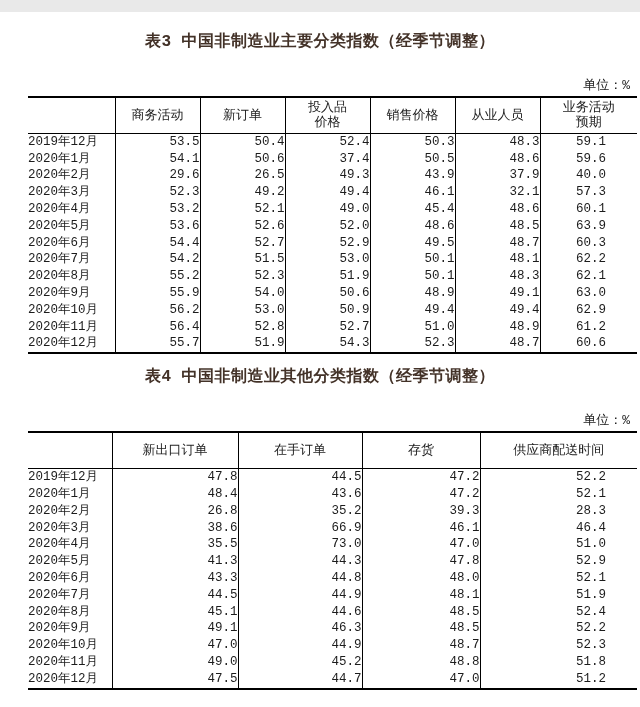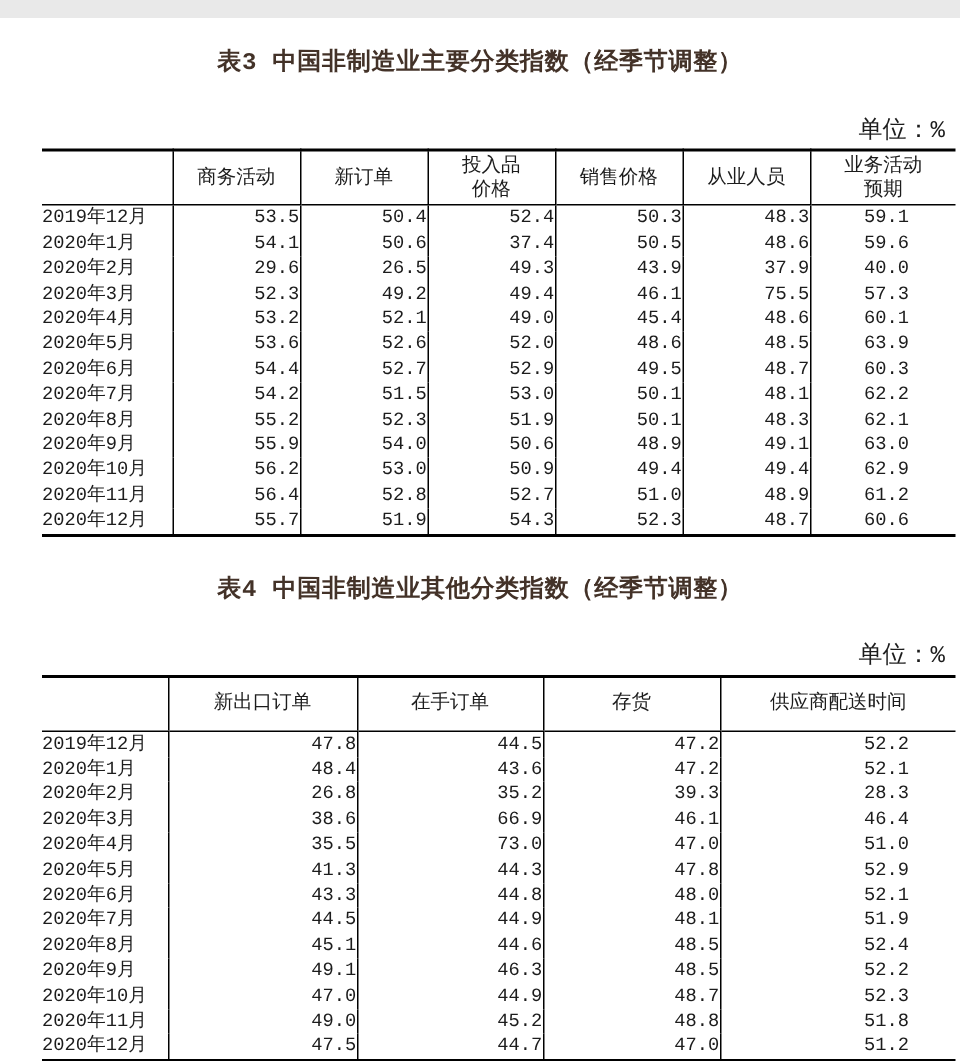--- a/index.html
+++ b/index.html
@@ -12,23 +12,23 @@
   .page{
     width:640px;height:707px;background:var(--bg-color);
     font-family:Liberation Mono, monospace;
     color:var(--text-color);overflow:hidden;position:relative;margin:12px auto;
   }
   .tbl-title{
     margin:0;text-align:center;font-weight:bold;font-size:16px;
     color:var(--title-color);letter-spacing:0.5px;line-height:1.1;
   }
   .block1 .tbl-title{padding-top:22px;}
-  .block2 .tbl-title{padding-top:27px;}
+  .block2 .tbl-title{padding-top:15px;}
   .unit{
-    text-align:right;font-size:16px;padding-right:10px;
+    text-align:right;font-size:13px;padding-right:10px;
     margin-top:27px;margin-bottom:3px;line-height:1.1;
   }
   table.stat-table{
     border-collapse:collapse;table-layout:fixed;
     margin-left:28px;width:609px;
     border-top:2.5px solid var(--border-color);
     border-bottom:2.5px solid var(--border-color);
   }
   table.stat-table thead th{
     border-bottom:1.5px solid var(--border-color);
@@ -113,21 +113,21 @@
             <td class="val-cell">43.9</td>
             <td class="val-cell">37.9</td>
             <td class="val-cell last-col">40.0</td>
           </tr>
           <tr>
             <td class="date-cell">2020年3月</td>
             <td class="val-cell">52.3</td>
             <td class="val-cell">49.2</td>
             <td class="val-cell">49.4</td>
             <td class="val-cell">46.1</td>
-            <td class="val-cell">75.5</td>
+            <td class="val-cell">32.1</td>
             <td class="val-cell last-col">57.3</td>
           </tr>
           <tr>
             <td class="date-cell">2020年4月</td>
             <td class="val-cell">53.2</td>
             <td class="val-cell">52.1</td>
             <td class="val-cell">49.0</td>
             <td class="val-cell">45.4</td>
             <td class="val-cell">48.6</td>
             <td class="val-cell last-col">60.1</td>

